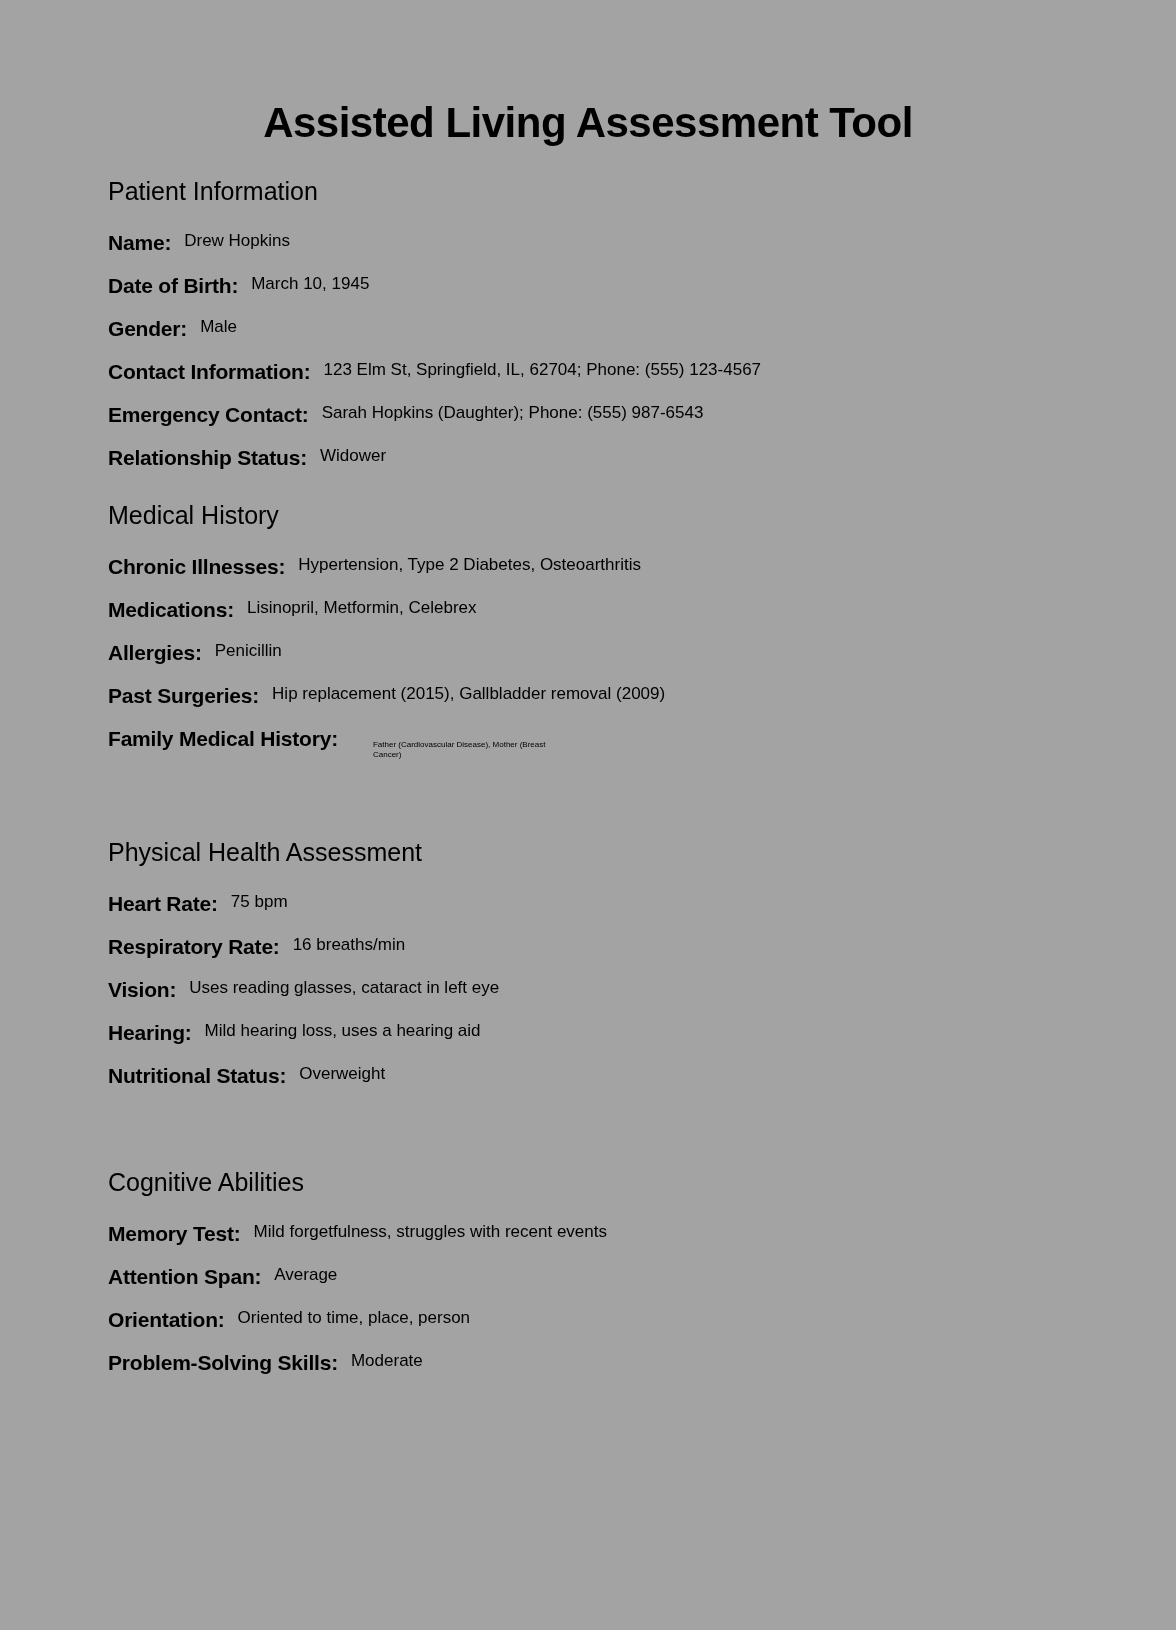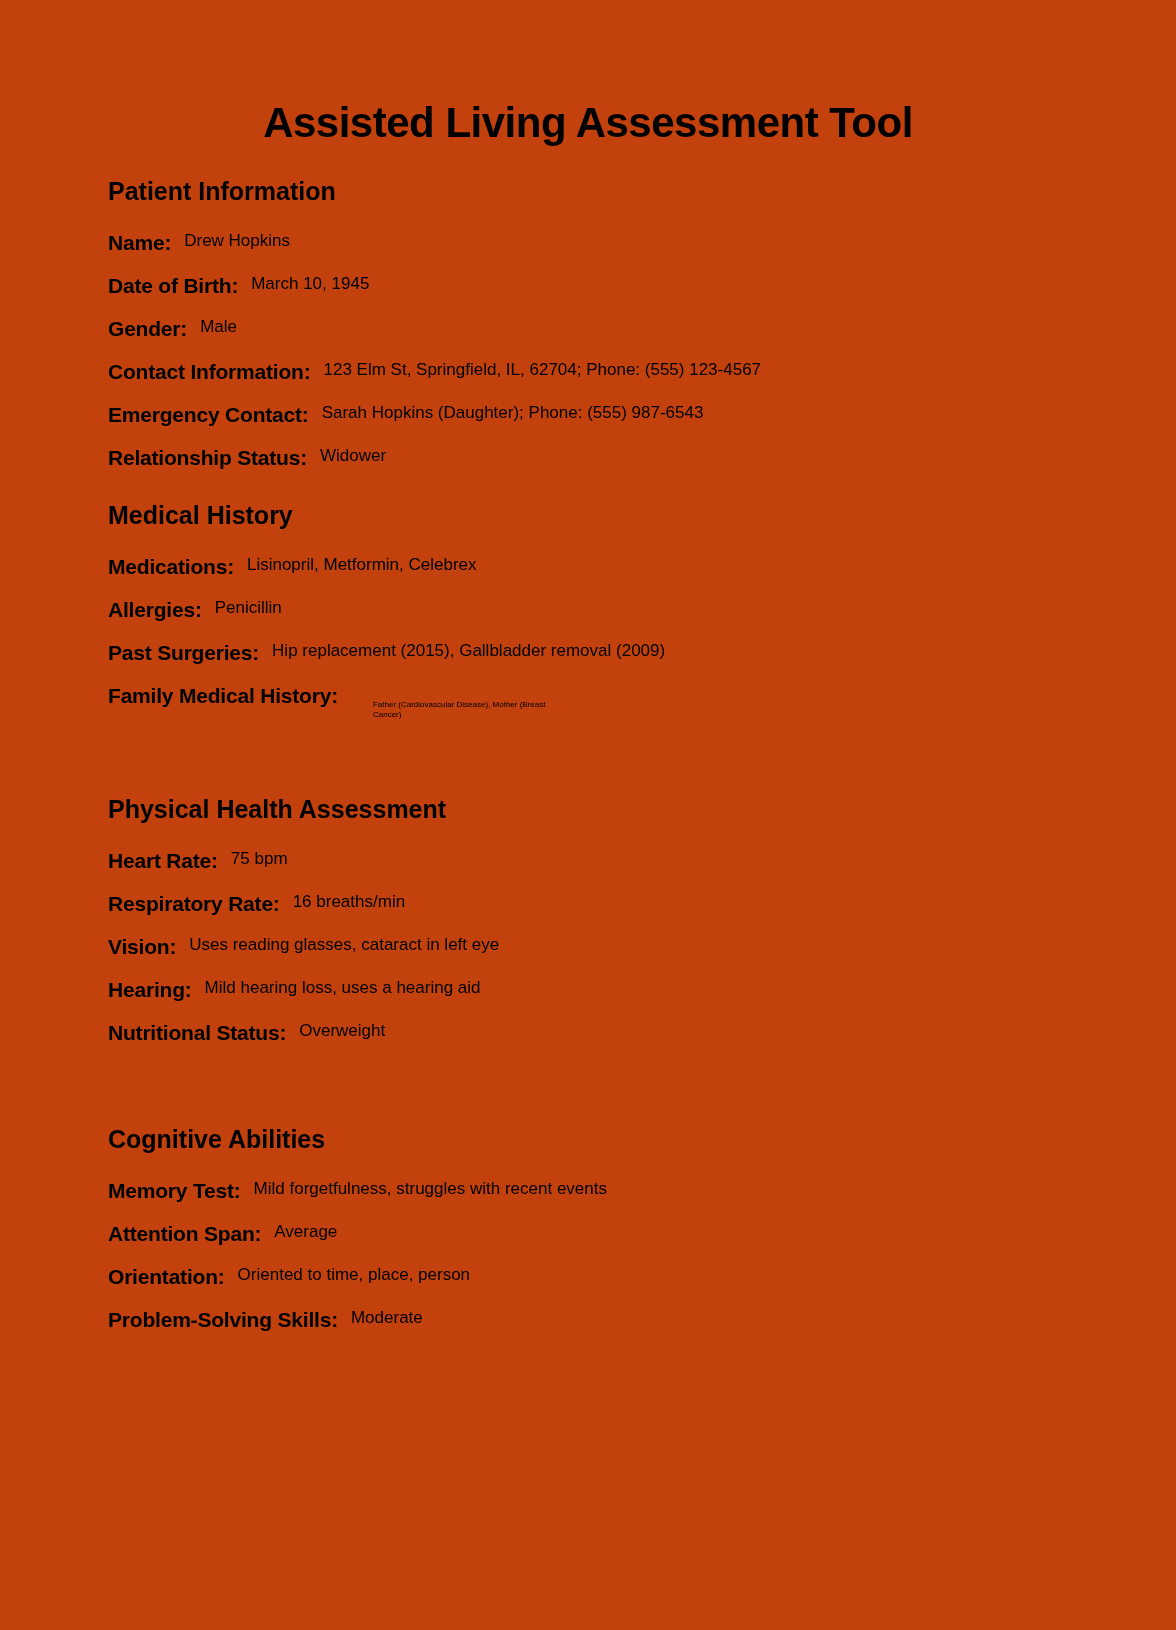--- a/index.html
+++ b/index.html
@@ -9,43 +9,43 @@
     height: 1630px;
     font-family: "Liberation Sans", sans-serif;
     color: #000;
     overflow: hidden;
     position: relative;
   }
   .page {
     width: 1176px;
     height: 1630px;
     padding: 98px 108px 0 108px;
-    background: #c2410c;
+    background: #a3a3a3;
   }
   .doc-title {
     font-size: 42px;
     line-height: 50px;
     font-weight: bold;
     text-align: center;
     letter-spacing: -0.5px;
     white-space: nowrap;
   }
   .section-heading {
     font-size: 25px;
     line-height: 32px;
-    font-weight: bold;
+    font-weight: normal;
     margin-bottom: 23px;
   }
   section.sec-0 { margin-top: 27px; }
   section.sec-1 { margin-top: 28px; }
   section.sec-2 { margin-top: 84px; }
   section.sec-3 { margin-top: 77px; }
   .row {
     display: flex;
-    align-items: flex-end;
+    align-items: center;
     line-height: 26px;
     margin-bottom: 17px;
   }
   .label {
     font-size: 21px;
     font-weight: bold;
     line-height: 26px;
     white-space: nowrap;
     margin-right: 13px;
     letter-spacing: -0.2px;
@@ -94,20 +94,24 @@
       <span class="value">Sarah Hopkins (Daughter); Phone: (555) 987-6543</span>
     </div>
     <div class="row">
       <span class="label">Relationship Status:</span>
       <span class="value">Widower</span>
     </div>
   </section>
 
   <section class="sec-1">
     <h2 class="section-heading">Medical History</h2>
+    <div class="row">
+      <span class="label">Chronic Illnesses:</span>
+      <span class="value">Hypertension, Type 2 Diabetes, Osteoarthritis</span>
+    </div>
     <div class="row">
       <span class="label">Medications:</span>
       <span class="value">Lisinopril, Metformin, Celebrex</span>
     </div>
     <div class="row">
       <span class="label">Allergies:</span>
       <span class="value">Penicillin</span>
     </div>
     <div class="row">
       <span class="label">Past Surgeries:</span>

